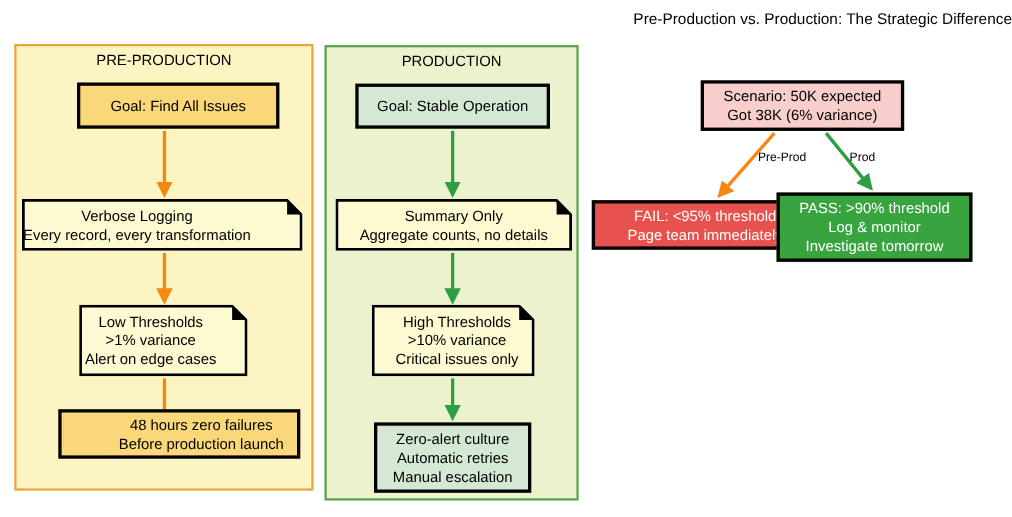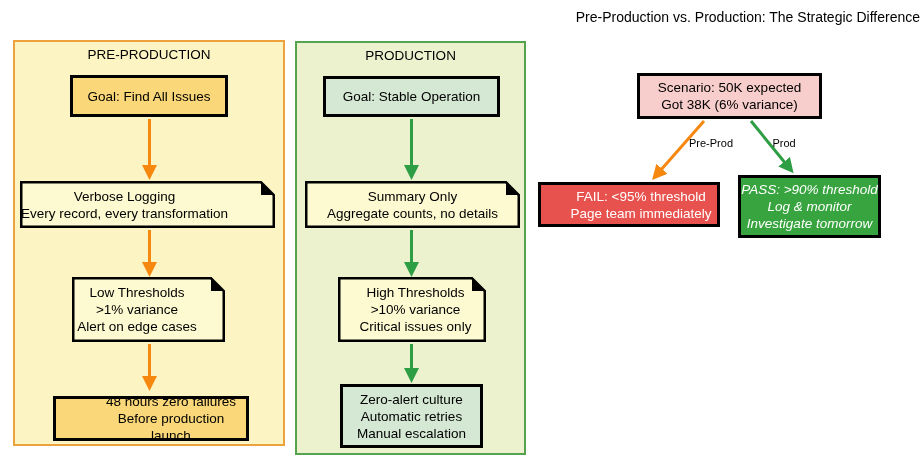--- a/index.html
+++ b/index.html
@@ -75,42 +75,42 @@
       <line x1="149.5" y1="230" x2="149.5" y2="265" style="stroke:var(--arrow-orange,#F6870F)" marker-end="url(#ah-o)"></line>
       <line x1="149.5" y1="344" x2="149.5" y2="379" style="stroke:var(--arrow-orange,#F6870F)" marker-end="url(#ah-o)"></line>
       <line x1="411.5" y1="119" x2="411.5" y2="168" style="stroke:var(--arrow-green,#2E9E44)" marker-end="url(#ah-g)"></line>
       <line x1="411.5" y1="230" x2="411.5" y2="265" style="stroke:var(--arrow-green,#2E9E44)" marker-end="url(#ah-g)"></line>
       <line x1="411.5" y1="344" x2="411.5" y2="371" style="stroke:var(--arrow-green,#2E9E44)" marker-end="url(#ah-g)"></line>
       <line x1="704" y1="121" x2="660" y2="171" style="stroke:var(--arrow-orange,#F6870F)" marker-end="url(#ah-o)"></line>
       <line x1="751" y1="121" x2="786" y2="164" style="stroke:var(--arrow-green,#2E9E44)" marker-end="url(#ah-g)"></line>
     </g>
   </svg>
 
-  <div class="abs node gold" style="left:70px;top:75px;width:158px;height:42px;">Goal: Find All Issues</div>
+  <div class="abs node gold" style="left:70px;top:75px;width:184px;height:42px;">Goal: Find All Issues</div>
 
   <div class="abs note" style="left:20px;top:181px;width:209px;height:47px;">
     <svg width="255" height="47">
       <path d="M1.25,1.25 H241 L253.75,14 V45.75 H1.25 Z" style="fill:var(--note-fill,#FDFAD1)" stroke="#000" stroke-width="2.5"></path>
       <path d="M241,1.25 L253.75,14 L241,14 Z" fill="#000"></path>
     </svg>
     <div class="note-text">Verbose Logging
 Every record, every transformation</div>
   </div>
 
   <div class="abs note" style="left:72px;top:277px;width:130px;height:65px;">
     <svg width="153" height="65">
       <path d="M1.25,1.25 H139 L151.75,14 V63.75 H1.25 Z" style="fill:var(--note-fill,#FDFAD1)" stroke="#000" stroke-width="2.5"></path>
       <path d="M139,1.25 L151.75,14 L139,14 Z" fill="#000"></path>
     </svg>
     <div class="note-text">Low Thresholds
 &gt;1% variance
 Alert on edge cases</div>
   </div>
 
-  <div class="abs node gold" style="left:53px;top:396px;width:196px;height:45px;padding-left:40px;">48 hours zero failures
+  <div class="abs node gold" style="left:53px;top:372px;width:220px;height:45px;padding-left:40px;">48 hours zero failures
 Before production launch</div>
 
   <div class="abs node mint" style="left:323px;top:76px;width:177px;height:41px;">Goal: Stable Operation</div>
 
   <div class="abs note" style="left:305px;top:181px;width:215px;height:47px;">
     <svg width="215" height="47">
       <path d="M1.25,1.25 H201 L213.75,14 V45.75 H1.25 Z" style="fill:var(--note-fill,#FDFAD1)" stroke="#000" stroke-width="2.5"></path>
       <path d="M201,1.25 L213.75,14 L201,14 Z" fill="#000"></path>
     </svg>
     <div class="note-text">Summary Only
@@ -134,17 +134,17 @@
   <div class="abs node pink" style="left:637px;top:73px;width:185px;height:46px;">Scenario: 50K expected
 Got 38K (6% variance)</div>
 
   <div class="abs edge-label" style="left:681px;top:137px;width:60px;">Pre-Prod</div>
 
   <div class="abs edge-label" style="left:764px;top:137px;width:40px;">Prod</div>
 
   <div class="abs node fail" style="left:538px;top:182px;width:182px;height:45px;padding-left:24px;">FAIL: &lt;95% threshold
 Page team immediately</div>
 
-  <div class="abs node pass" style="left:738px;top:175px;width:143px;height:63px;font-style:italic;">PASS: &gt;90% threshold
+  <div class="abs node pass" style="left:706px;top:175px;width:178px;height:63px;">PASS: &gt;90% threshold
 Log &amp; monitor
 Investigate tomorrow</div>
 
 </div>
 
 </body></html>

